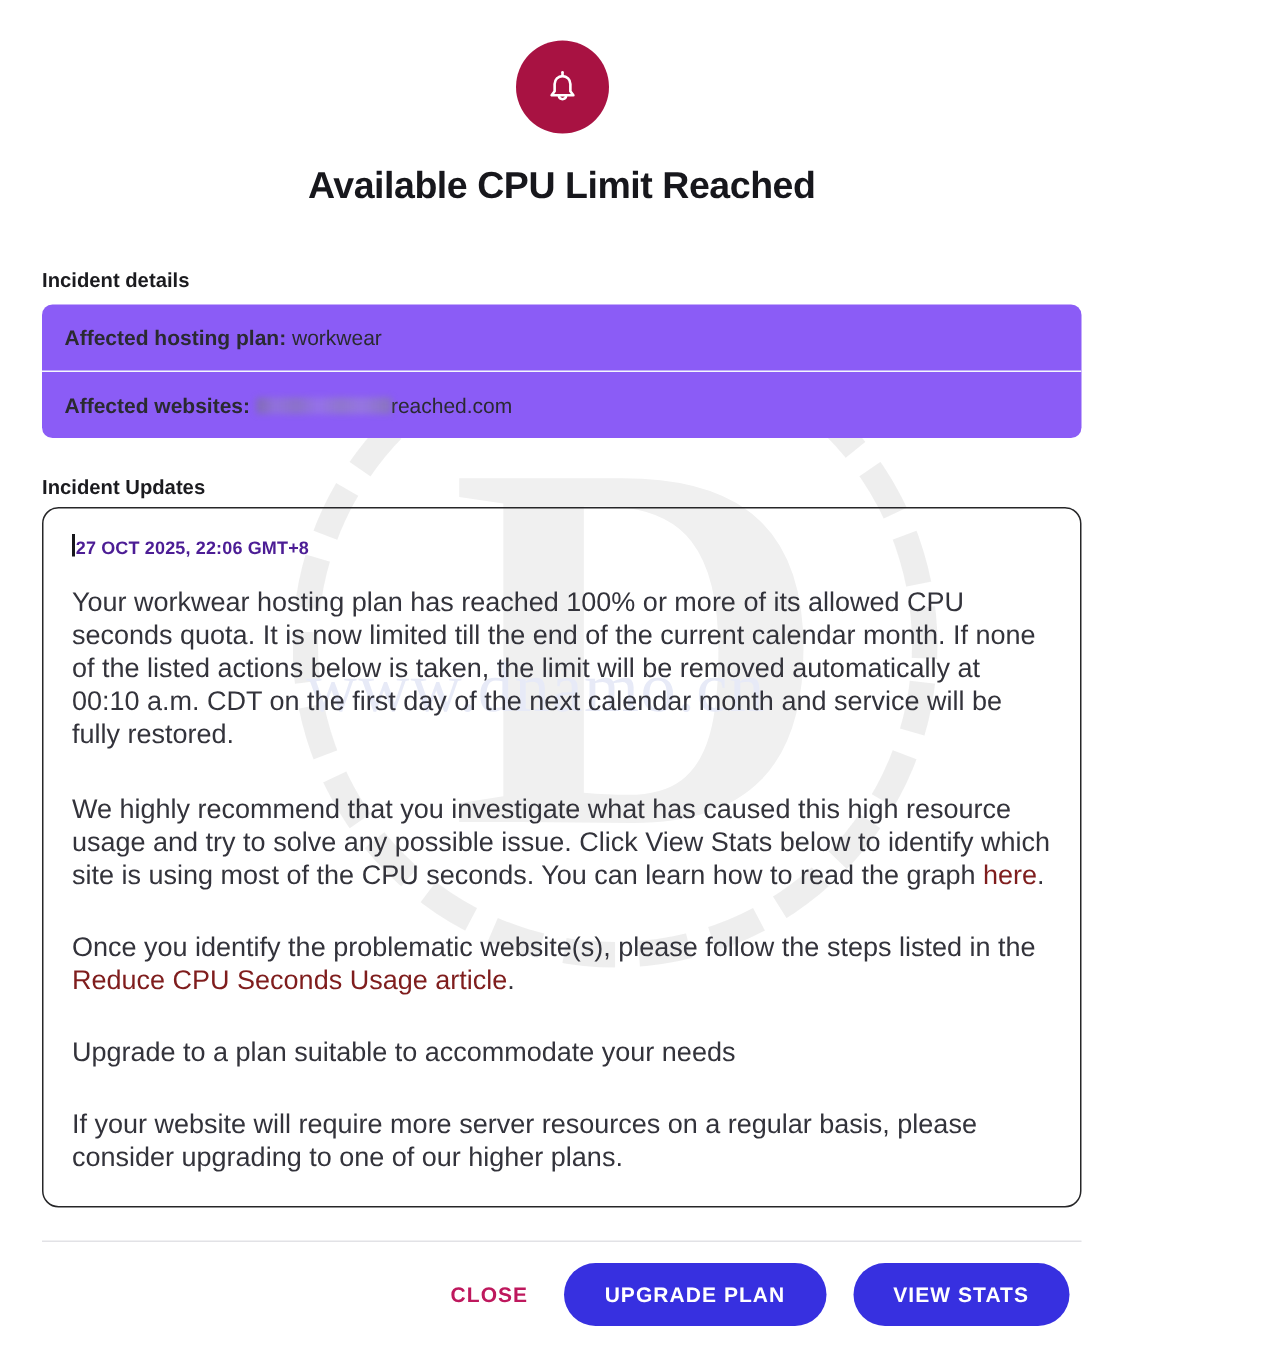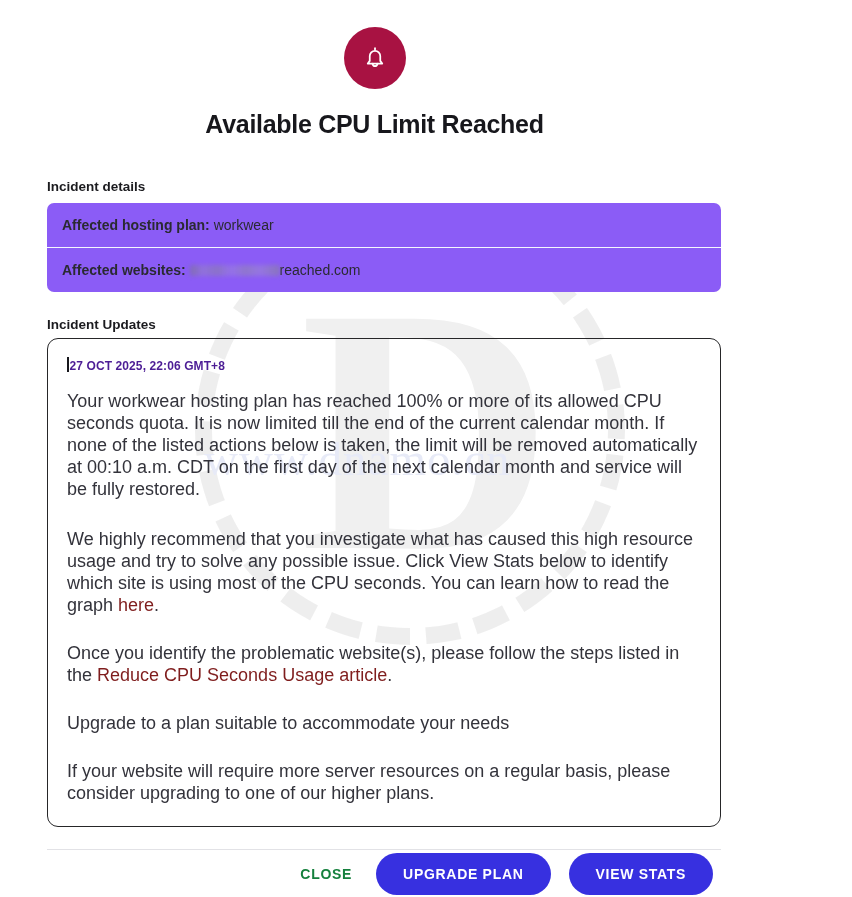--- a/index.html
+++ b/index.html
@@ -86,21 +86,20 @@
     font-size: 25px;
     font-weight: 700;
     letter-spacing: -.3px;
     color: #17171c;
   }
 
   
   .content {
     flex: 1;
     padding: 0 28px;
-    margin-left: 19px;
   }
   .section-label {
     font-size: 13.5px;
     font-weight: 700;
     color: #1b1b1f;
     margin: 40px 0 9px 0;
   }
   .section-label.updates { margin-top: 25px; margin-bottom: 6px; }
 
   
@@ -195,21 +194,21 @@
     font-family: "Liberation Sans", sans-serif;
     font-size: 14px;
     font-weight: 700;
     letter-spacing: .7px;
     border: none;
     cursor: pointer;
     white-space: nowrap;
   }
   .btn-text {
     background: transparent;
-    color: #15803d;
+    color: #be185d;
     padding: 10px 6px;
   }
   .btn-filled {
     background: #3730e0;
     color: #ffffff;
     border-radius: 22px;
     padding: 13px 27px;
   }
 </style>
 </head>

